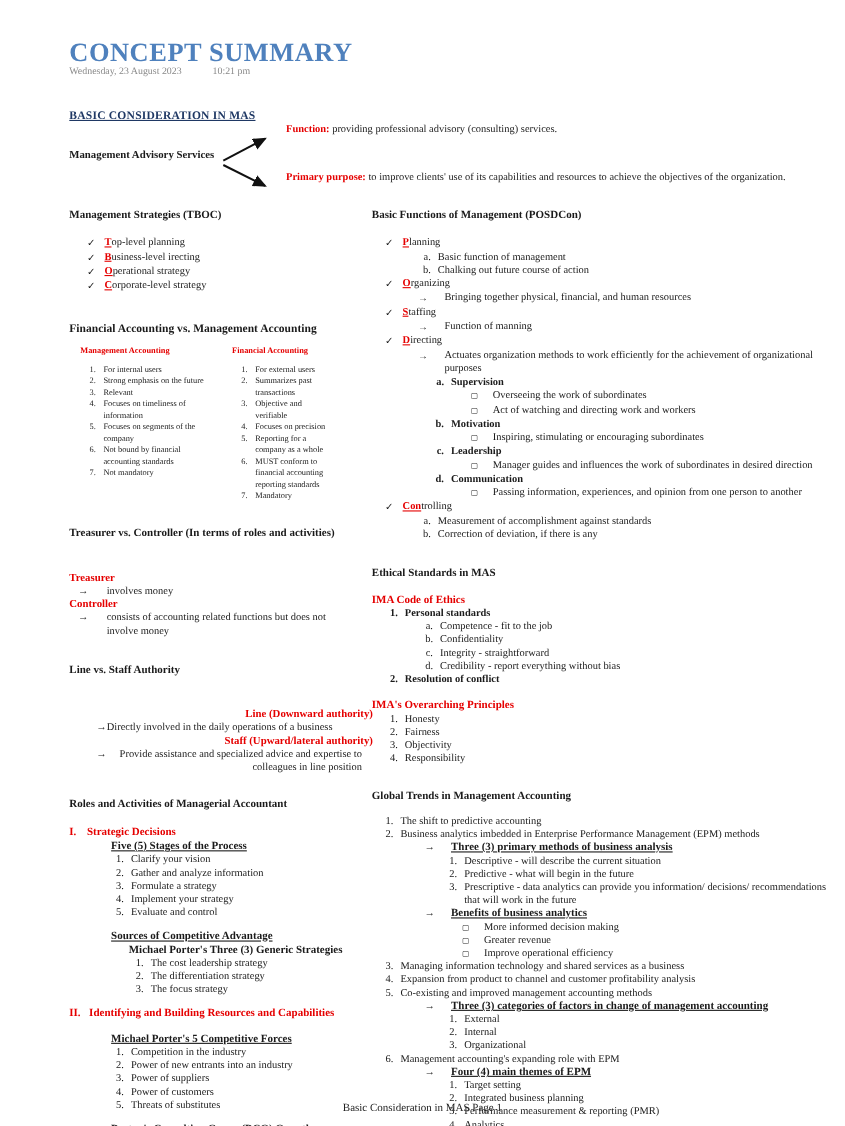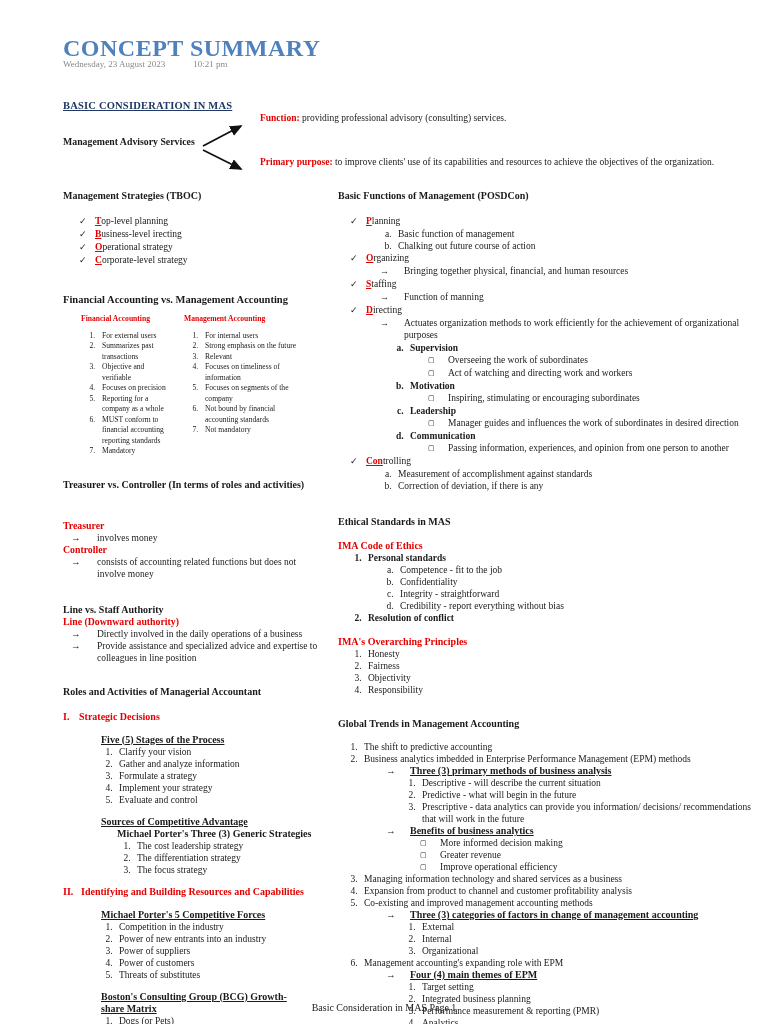--- a/index.html
+++ b/index.html
@@ -102,78 +102,79 @@
           <span><span class="lead">O</span><span>perational strategy</span></span>
         </li>
       <li class="row">
           <span class="mk">✓</span>
           <span><span class="lead">C</span><span>orporate-level strategy</span></span>
         </li>
     </ul>
 
     <div class="h" style="margin-top:28px;font-size:10.5px;">Financial Accounting vs. Management Accounting</div>
     <div class="fa-table">
+      <div class="fa-col fa-col-2">
+        <div class="fa-colhead">Management Accounting</div>
+        <ol class="num">
+          <li>For internal users</li>
+          <li>Strong emphasis on the future</li>
+          <li>Relevant</li>
+          <li>Focuses on timeliness of information</li>
+          <li>Focuses on segments of the company</li>
+          <li>Not bound by financial accounting standards</li>
+          <li>Not mandatory</li>
+        </ol>
+      </div>
       <div class="fa-col fa-col-1">
         <div class="fa-colhead">Financial Accounting</div>
         <ol class="num">
           <li>For external users</li>
           <li>Summarizes past transactions</li>
           <li>Objective and verifiable</li>
           <li>Focuses on precision</li>
           <li>Reporting for a company as a whole</li>
           <li>MUST conform to financial accounting reporting standards</li>
           <li>Mandatory</li>
         </ol>
       </div>
-      <div class="fa-col fa-col-2">
-        <div class="fa-colhead">Management Accounting</div>
-        <ol class="num">
-          <li>For internal users</li>
-          <li>Strong emphasis on the future</li>
-          <li>Relevant</li>
-          <li>Focuses on timeliness of information</li>
-          <li>Focuses on segments of the company</li>
-          <li>Not bound by financial accounting standards</li>
-          <li>Not mandatory</li>
-        </ol>
-      </div>
     </div>
 
     <div class="h" style="margin-top:22px;">Treasurer vs. Controller (In terms of roles and activities)</div>
     <div style="margin-top:29px;">
       <div class="entry-term">Treasurer</div>
       <div class="row def-row">
           <span class="mk">→</span>
           <span>involves money</span>
         </div>
       <div class="entry-term">Controller</div>
       <div class="row def-row">
           <span class="mk">→</span>
           <span style="max-width:225px;">consists of accounting related functions but does not involve money</span>
         </div>
     </div>
 
     <div class="h" style="margin-top:24px;">Line vs. Staff Authority</div>
-    <div style="margin-top:0;">
+    <div style="margin-top:28px;text-align:right;">
       <div class="entry-term">Line (Downward authority)</div>
       <div class="row def-row">
           <span class="mk">→</span>
           <span>Directly involved in the daily operations of a business</span>
         </div>
+      <div class="entry-term">Staff (Upward/lateral authority)</div>
       <div class="row def-row">
           <span class="mk">→</span>
           <span style="max-width:232px;">Provide assistance and specialized advice and expertise to colleagues in line position</span>
         </div>
     </div>
 
     <div class="h" style="margin-top:22px;">Roles and Activities of Managerial Accountant</div>
 
     <div class="sec-head" style="margin-top:13px;"><span class="rn">I.</span><span>Strategic Decisions</span></div>
 
-    <div class="indent-1" style="margin-top:11px;">
+    <div class="indent-1" style="margin-top:1px;">
       <div class="h u">Five (5) Stages of the Process</div>
       <ol class="num" style="margin-left:14px;">
         <li>Clarify your vision</li>
         <li>Gather and analyze information</li>
         <li>Formulate a strategy</li>
         <li>Implement your strategy</li>
         <li>Evaluate and control</li>
       </ol>
 
       <div class="h u" style="margin-top:10px;">Sources of Competitive Advantage</div>

